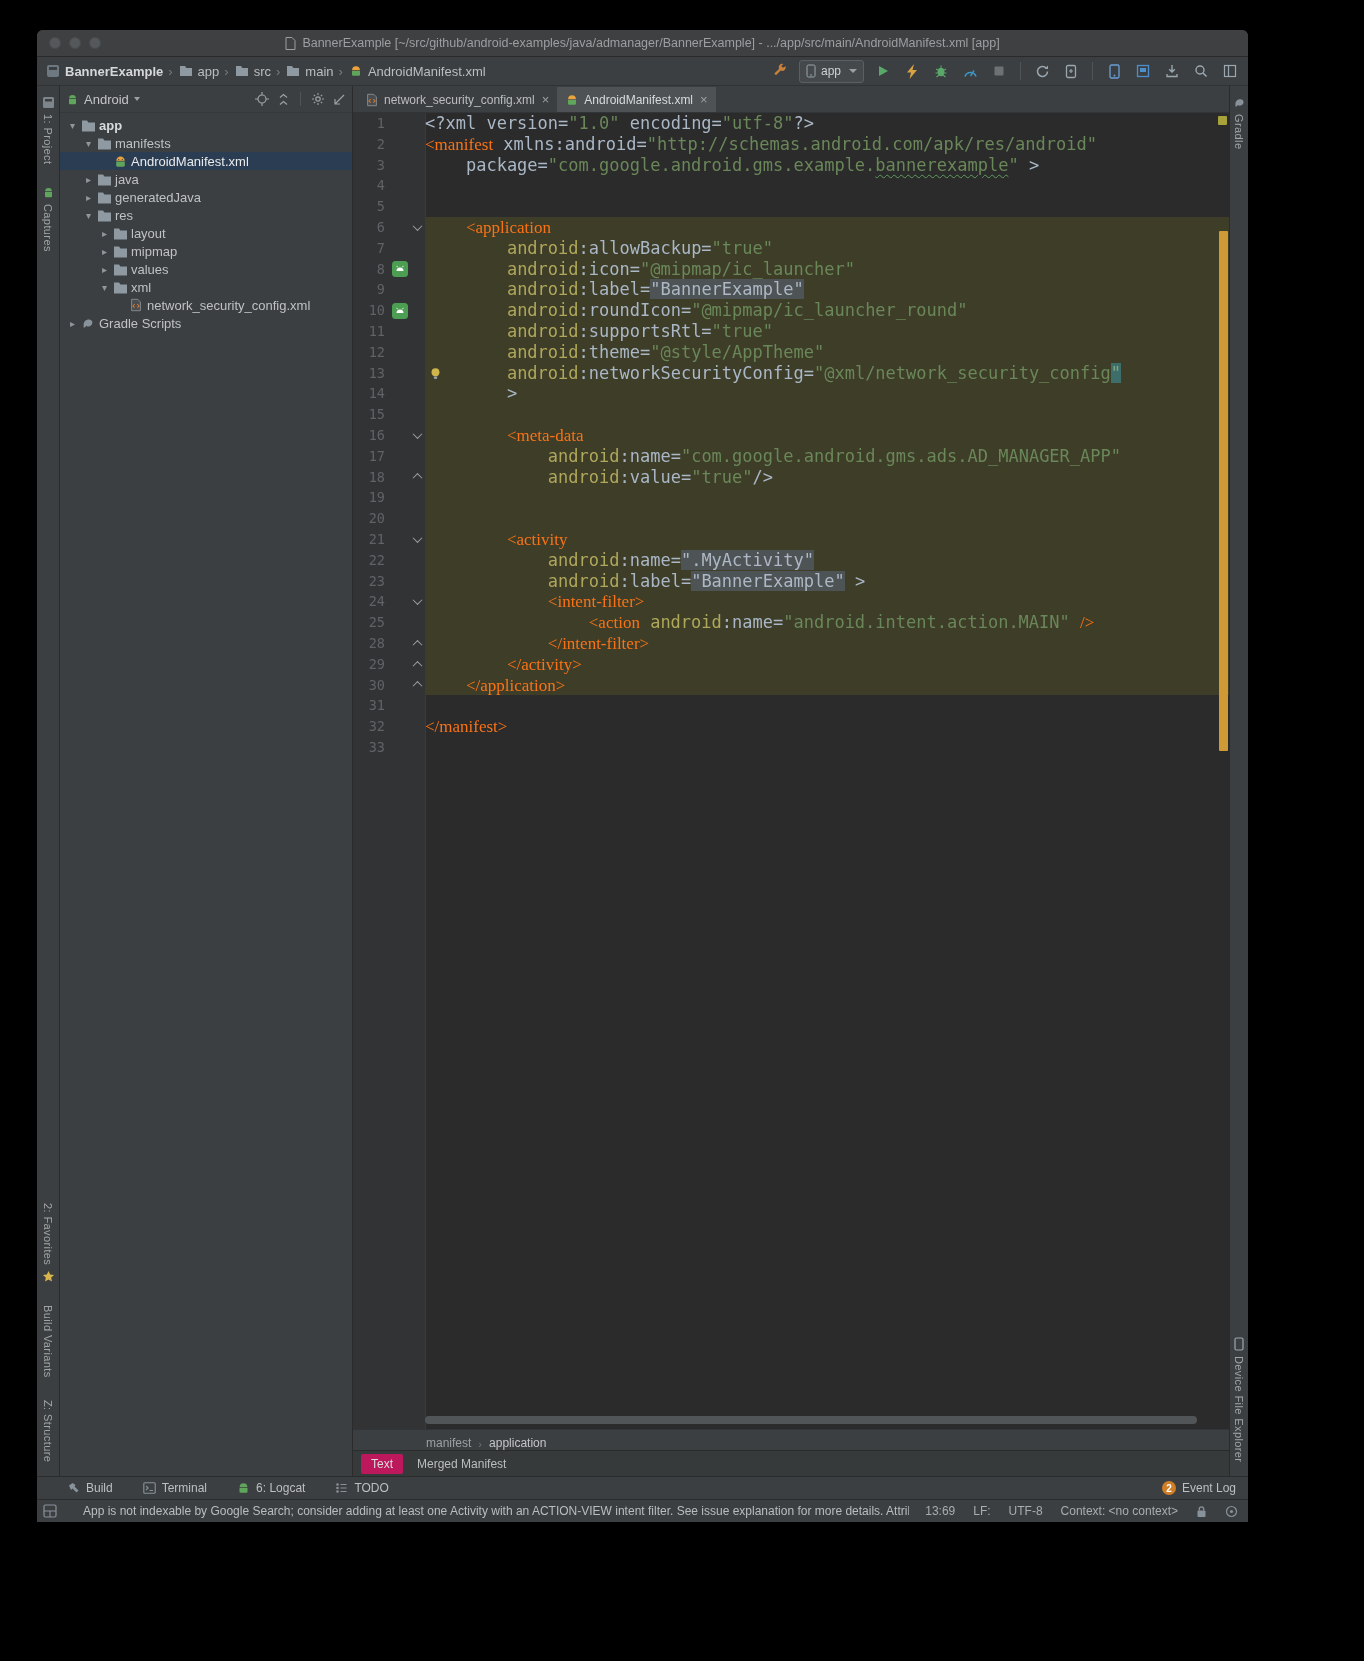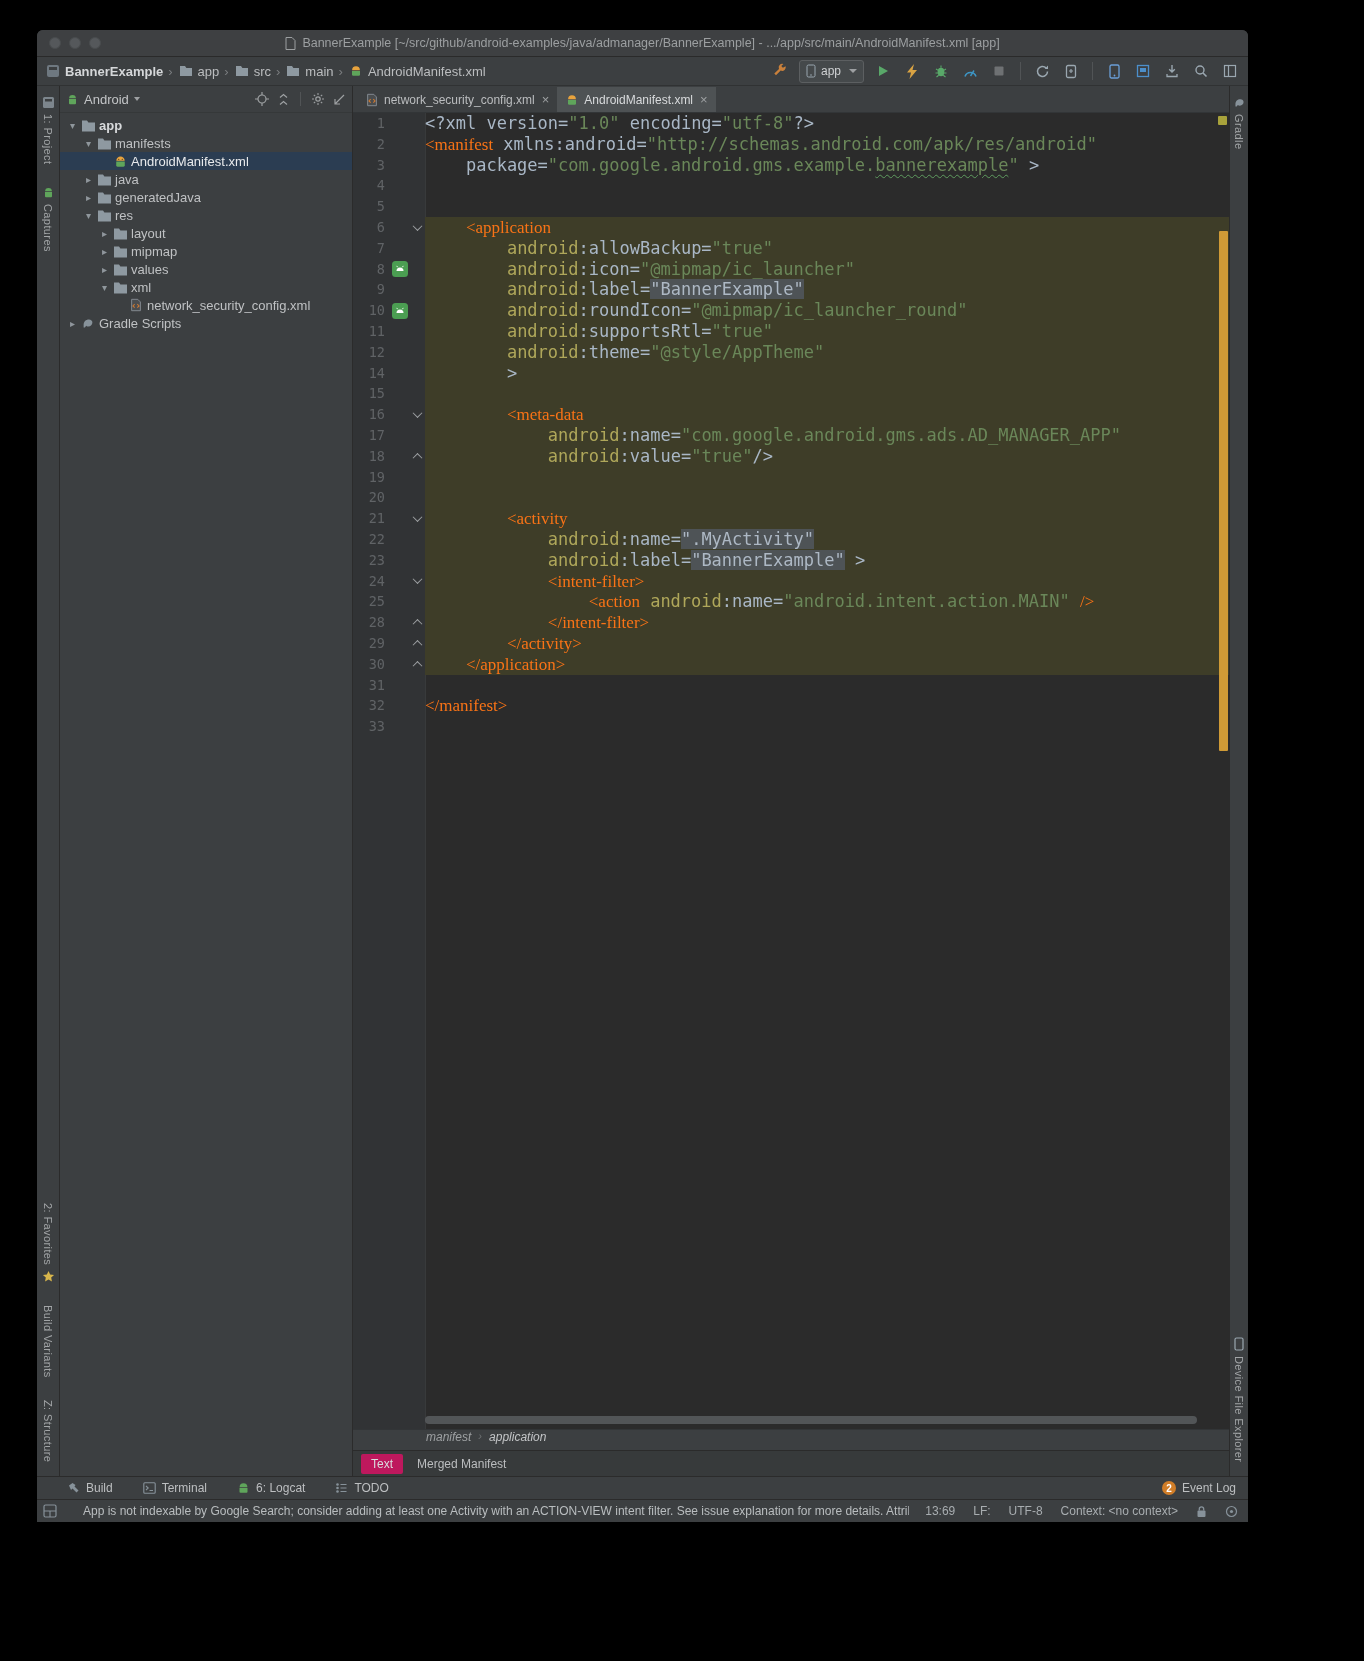--- a/index.html
+++ b/index.html
@@ -73,22 +73,22 @@
   .sg-v{color:#6A8759;}
   .sg-hv{color:#ADB8C4;background:#4E5356;}
   .sg-uv{color:#6A8759;text-decoration:underline wavy #5F9B5F 1px;text-underline-offset:3px;}
   .sg-cv{color:#7FA881;background:#3D6E6A;}
   .bulb{position:absolute;left:3px;top:3px;width:15px;height:15px;}
   .vstripe{position:absolute;right:0;top:0;bottom:0;width:13px;z-index:2;}
   .insq{position:absolute;top:3px;right:2px;width:9px;height:9px;background:#A8A23B;border-radius:1px;}
   .omark{position:absolute;right:1px;width:9px;background:var(--stripe-orange,#CF9A36);border-radius:1px;}
   .hscroll{position:absolute;left:72px;right:16px;bottom:5px;height:8px;z-index:2;}
   .hthumb{height:100%;width:98%;background:#595D5F;border-radius:4px;opacity:.85;}
-  .ebc{height:20px;background:#3C3F41;border-top:1px solid #323537;display:flex;align-items:flex-start;gap:7px;
-       padding-left:73px;font-size:12px;flex:0 0 auto;font-style:italic;}
+  .ebc{height:20px;background:#3C3F41;border-top:1px solid #323537;display:flex;align-items:flex-end;gap:7px;
+       padding-left:73px;font-size:12px;flex:0 0 auto;}
   .bcrumb{color:#9DA0A2;} .bcrumb.cur{color:#C3C5C7;}
   .bcsep{color:#6F7274;font-size:11px;}
   .ebtabs{height:25px;background:#373A3B;border-top:1px solid #2B2B2B;display:flex;align-items:center;gap:4px;padding-left:8px;font-size:12px;flex:0 0 auto;}
   .btab{padding:3px 10px;color:#BBBDBF;border-radius:2px;}
   .btab.active{background:#be185d;color:#DADCDE;}
   
   .bbar{height:22px;background:#3C3F41;border-top:1px solid #2B2B2B;display:flex;align-items:center;padding:0 12px 0 30px;
         font-size:12px;color:#BDBFC1;gap:30px;flex:0 0 auto;}
   .bitem{display:flex;align-items:center;gap:6px;}
   .eventlog{margin-left:auto;display:flex;align-items:center;gap:6px;}
@@ -550,20 +550,29 @@
               <div class="fcell"></div>
               <div class="ccell hl"><span class="sg-p">        </span><span class="sg-n">android</span><span class="sg-a">:supportsRtl=</span><span class="sg-v">"true"</span></div>
             </div>
             <div class="eline">
               <div class="ln">12</div>
               <div class="icell"></div>
               <div class="fcell"></div>
               <div class="ccell hl"><span class="sg-p">        </span><span class="sg-n">android</span><span class="sg-a">:theme=</span><span class="sg-v">"@style/AppTheme"</span></div>
             </div>
             <div class="eline">
+              <div class="ln">13</div>
+              <div class="icell"></div>
+              <div class="fcell"></div>
+              <div class="ccell hl"><span class="sg-p">        </span><span class="sg-n">android</span><span class="sg-a">:networkSecurityConfig=</span><span class="sg-v">"@xml/network_security_config</span><span class="sg-cv">"</span><span class="bulb"><svg width="15" height="15" viewBox="0 0 14 14">
+                    <circle cx="7" cy="5.8" r="3.7" fill="#CEB54E"></circle>
+                    <path d="M5.4 9.8h3.2v1.2a1.2 1.2 0 0 1-1.2 1.2h-.8a1.2 1.2 0 0 1-1.2-1.2z" fill="#9AA0A6"></path>
+                  </svg></span></div>
+            </div>
+            <div class="eline">
               <div class="ln">14</div>
               <div class="icell"></div>
               <div class="fcell"></div>
               <div class="ccell hl"><span class="sg-p">        &gt;</span></div>
             </div>
             <div class="eline">
               <div class="ln">15</div>
               <div class="icell"></div>
               <div class="fcell"></div>
               <div class="ccell hl"></div>

